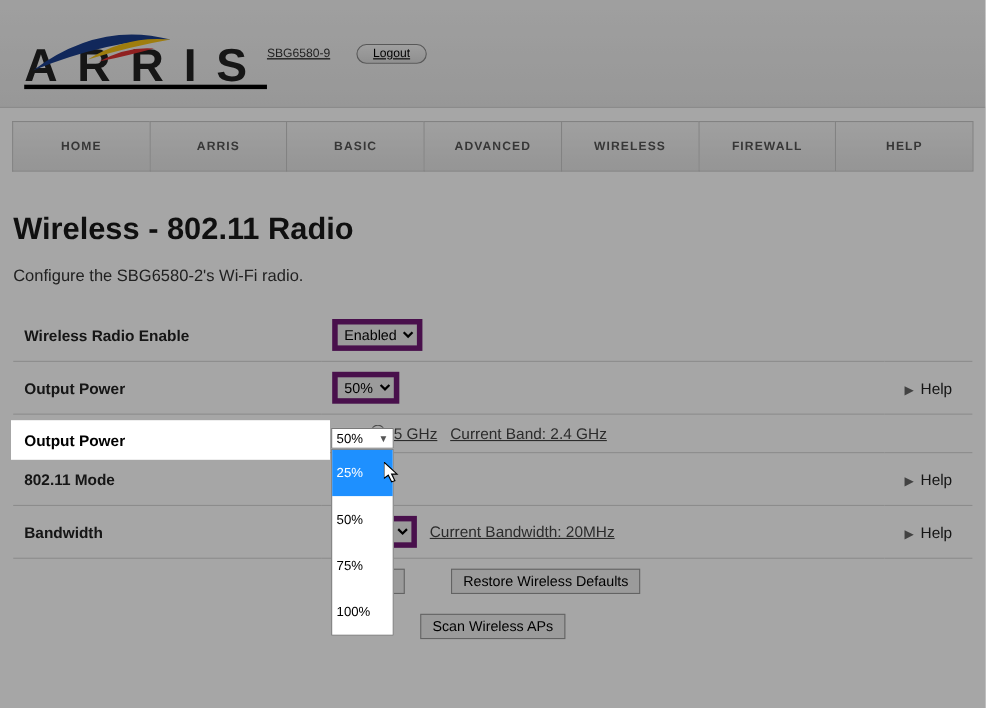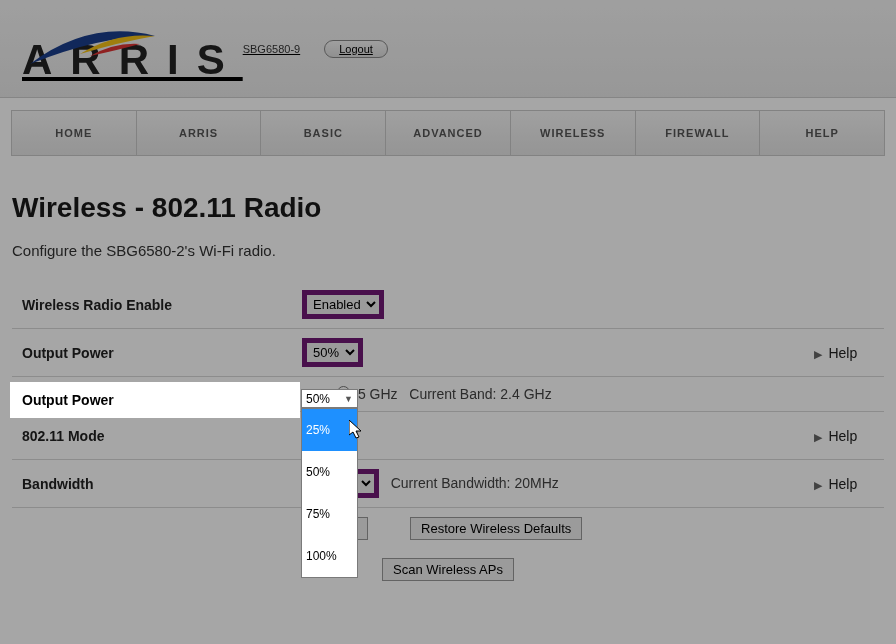--- a/index.html
+++ b/index.html
@@ -51,27 +51,27 @@
 .section-head {
   background:linear-gradient(#4fb7cc,#2f9db4);
   color:#fff; font-weight:bold; font-size:17px; text-align:center;
   padding:4px 0;
 }
 table.form { width:100%; border-collapse:collapse; }
 table.form tr { border-bottom:1px solid #d8d8d8; }
 table.form td { padding:9px 10px; font-size:14px; color:#222; vertical-align:middle; }
 td.label { width:280px; font-weight:bold; }
 td.val { width:auto; }
-td.help { width:80px; text-align:left; font-size:14px; color:#555; cursor:pointer; }
+td.help { width:80px; text-align:center; font-size:14px; color:#555; cursor:pointer; }
 td.help .caret { font-size:11px; margin-right:6px; color:#666; }
 select.styled {
   border:5px solid #701a75; background:#eee; font-size:13px; padding:1px 2px;
   min-width:60px;
 }
-.band-info, .cur-info { font-size:14px; color:#444; }
+.band-info, .cur-info { font-size:14px; color:#444;text-decoration:underline; }
 input[type=radio] { margin:0 4px 0 14px; }
 .btn-row { text-align:center; padding:10px 0 4px; }
 .btn-row2 { text-align:center; padding:6px 0 10px; }
 .form-btn {
   border:1px solid #999; background:#eee; font-size:13px;
   padding:3px 10px; margin:0 19px; cursor:pointer;
 }
 
 .highlight-row {
   position:absolute;

